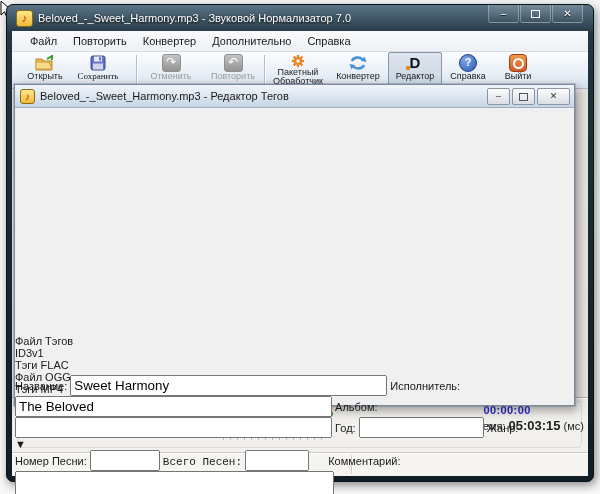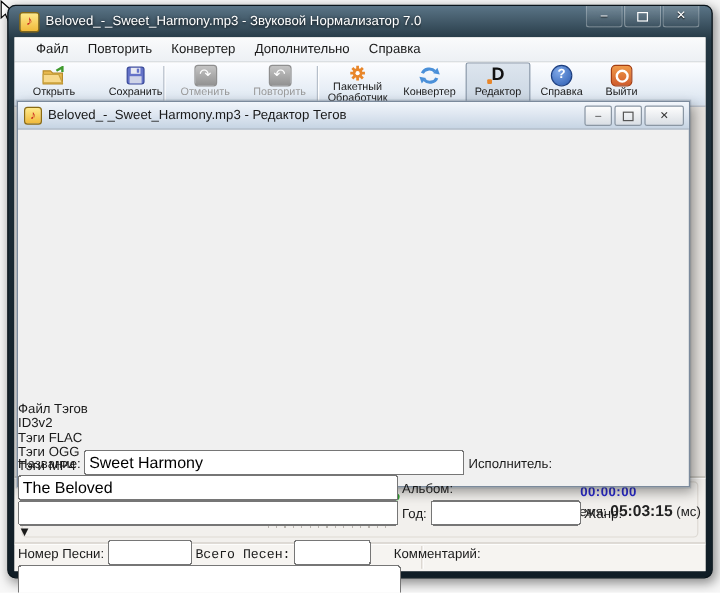--- a/index.html
+++ b/index.html
@@ -156,21 +156,21 @@
         <div class="tb-btn" style="left:6px;width:54px;">
           <span class="ic">
             <svg width="20" height="16" viewBox="0 0 20 16">
               <path d="M1 4 h6 l2 2 h8 v9 h-16 z" fill="#e9b94e" stroke="#b68a28"></path>
               <path d="M1 7 h13 l3 7 h-16 z" fill="#f7d98c" stroke="#c9a23f"></path>
               <path d="M12 4 l5 -3 v4" fill="none" stroke="#3f9a2e" stroke-width="2"></path>
             </svg>
             </span>
           <span>Открыть</span>
         </div>
-        <div class="tb-btn" style="left:72px;width:58px;">
+        <div class="tb-btn" style="left:57px;width:58px;font-family:Liberation Serif, serif;">
           <span class="ic">
             <svg width="16" height="16" viewBox="0 0 16 16">
               <rect x="1" y="1" width="14" height="14" rx="2" fill="#6472c8" stroke="#3a4a9a"></rect>
               <rect x="4" y="1.5" width="8" height="5" fill="#e8eaf2"></rect>
               <rect x="9" y="2.2" width="2" height="3.4" fill="#6472c8"></rect>
               <rect x="3" y="8.5" width="10" height="6" fill="#cfd4e8"></rect>
             </svg>
             </span>
           <span>Сохранить</span>
         </div>
@@ -337,31 +337,31 @@
     <div class="dlg-client">
 
       
       <div class="groupbox" style="left:8px;top:8px;width:413px;height:250px;">
         <span class="group-label">Тэги</span>
       </div>
 
       
       <div class="groupbox" style="left:24px;top:26px;width:381px;height:40px;">
         <span class="group-label" style="background:#f0f0f0;">Файл Тэгов</span>
-        <div class="radio-opt" style="left:58px;top:14px;">
-          <span class="radio checked"></span>
-          <span class="radio-text">ID3v2</span>
+        <div class="radio-opt" style="left:8px;top:14px;">
+          <span class="radio"></span>
+          <span class="radio-text">ID3v1</span>
         </div>
         <div class="radio-opt" style="left:110px;top:14px;">
           <span class="radio disabled"></span>
           <span class="radio-text disabled">Тэги FLAC</span>
         </div>
         <div class="radio-opt" style="left:180px;top:14px;">
           <span class="radio disabled"></span>
-          <span class="radio-text disabled">Тэги OGG</span>
+          <span class="radio-text disabled">Файл OGG</span>
         </div>
         <div class="radio-opt" style="left:246px;top:14px;">
           <span class="radio disabled"></span>
           <span class="radio-text disabled">Тэги MP4</span>
         </div>
         <div class="radio-opt" style="left:312px;top:14px;">
           <span class="radio disabled"></span>
           <span class="radio-text disabled">RIFF Info Тэги</span>
         </div>
       </div>

